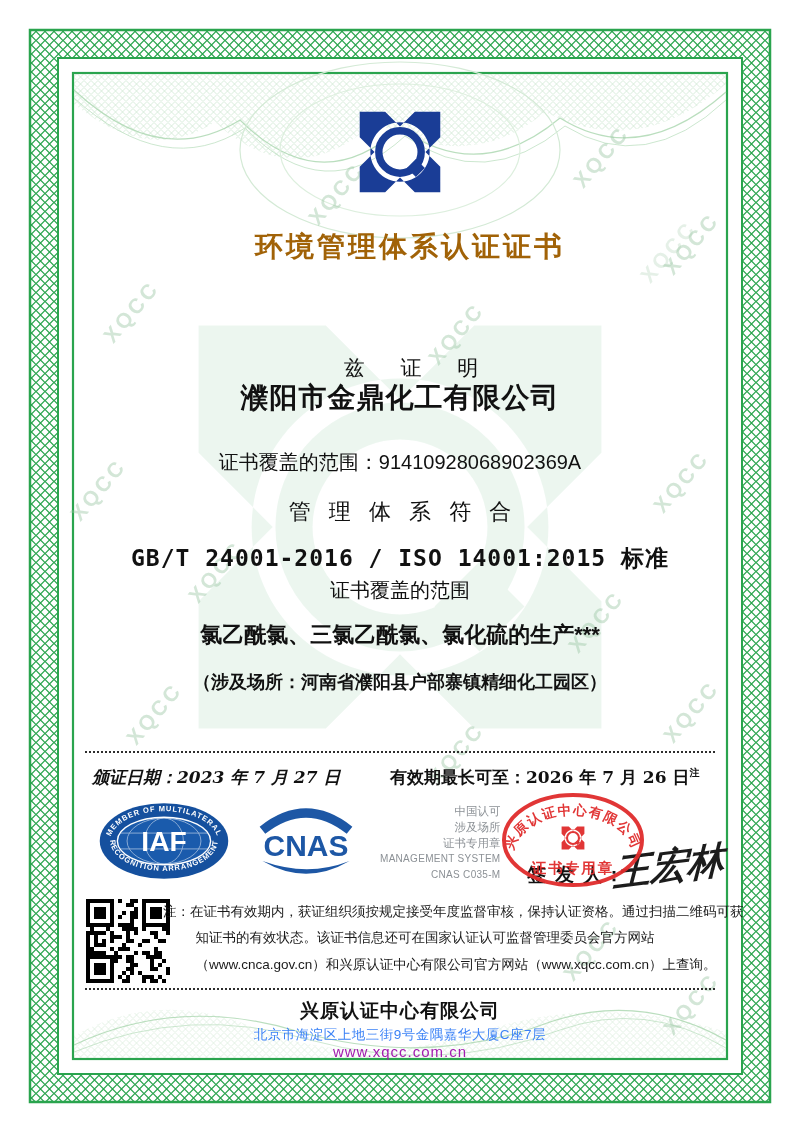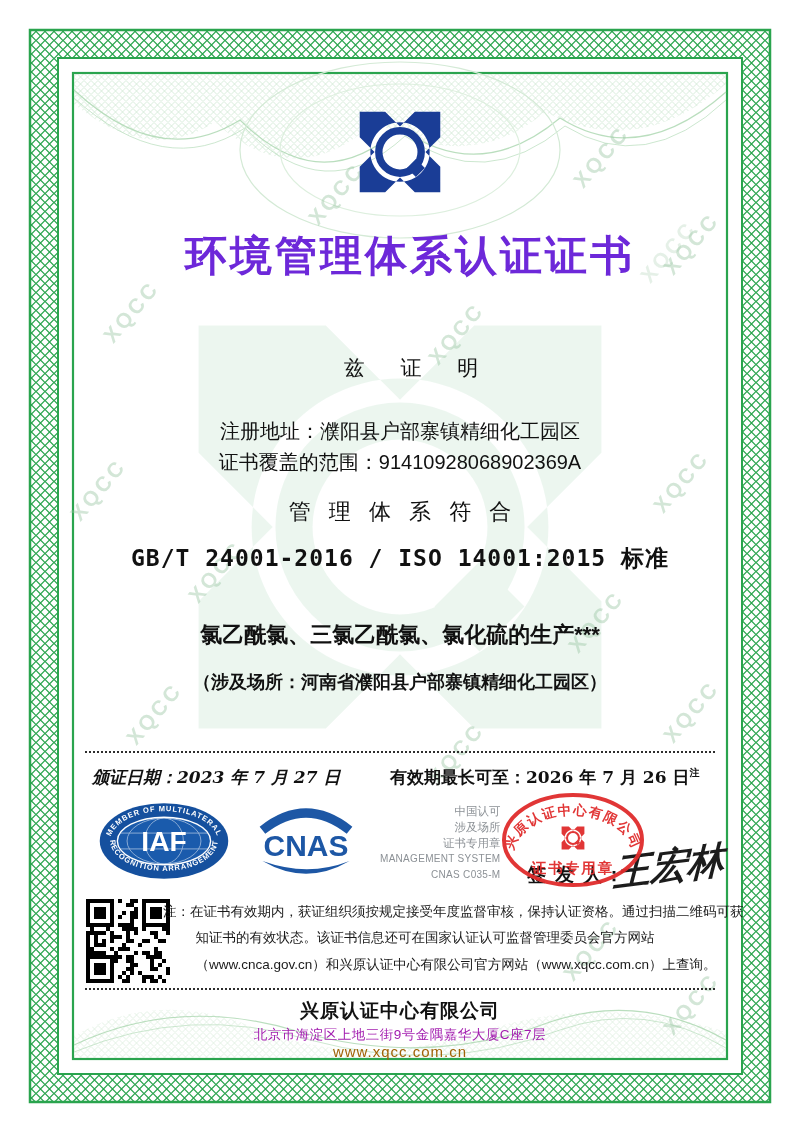--- a/index.html
+++ b/index.html
@@ -3,21 +3,21 @@
 <meta charset="utf-8">
 <style>
   html,body{margin:0;padding:0;background:#ffffff;}
   .page{position:relative;width:800px;height:1132px;background:#fff;overflow:hidden;
         font-family:"Liberation Sans","DejaVu Sans",sans-serif;color:#111;}
   .bg-svg{position:absolute;left:0;top:0;z-index:0;pointer-events:none;}
   .wm{position:absolute;z-index:0;font-weight:bold;font-size:21px;letter-spacing:3px;
       color:rgba(150,195,160,.42);transform:rotate(-50deg);pointer-events:none;
       font-family:"Liberation Sans",sans-serif;}
   .abs{position:absolute;left:0;right:0;text-align:center;z-index:2;}
-  .title{top:228px;font-size:42px;font-weight:bold;letter-spacing:3px;color:#6d28d9;padding-left:20px;}
+  .title{top:228px;font-size:28px;font-weight:bold;letter-spacing:3px;color:#a16207;padding-left:20px;}
   .regno{top:303px;left:auto;right:100px;text-align:right;font-size:17px;font-weight:bold;}
   .certify{top:354px;font-size:21px;word-spacing:30px;font-weight:500;margin-left:22px;}
   .company{top:379px;font-size:28px;font-weight:bold;letter-spacing:1px;}
   .addr{top:418px;font-size:20px;}
   .credit{top:449px;font-size:20px;}
   .conform{top:497px;font-size:22px;word-spacing:12px;}
   .standard{top:543px;font-size:23px;font-weight:bold;font-family:"DejaVu Sans Mono","Liberation Sans",sans-serif;letter-spacing:1px;}
   .scopelabel{top:577px;font-size:20px;}
   .scope{top:620px;font-size:22px;font-weight:bold;}
   .sites{top:670px;font-size:18px;font-weight:bold;}
@@ -38,22 +38,22 @@
   .signer-name{position:absolute;left:613px;top:842px;font-size:37px;z-index:2;color:#1c1c1c;
                font-family:"DejaVu Serif","Liberation Serif",serif;font-style:italic;font-weight:bold;
                transform:rotate(-7deg) skewX(-8deg);}
   .qr{position:absolute;left:86px;top:899px;width:84px;height:84px;z-index:2;background:#fff;}
   .qr-grid{position:relative;width:84px;height:84px;display:grid;
            grid-template-columns:repeat(21,1fr);grid-template-rows:repeat(21,1fr);}
   .qr-grid div{background:transparent;} .qr-grid div.on{background:#000;}
   .note{position:absolute;left:163px;top:899px;width:556px;font-size:13.5px;line-height:1.95;
         text-align:left;z-index:2;color:#1a1a1a;padding-left:2.4em;text-indent:-2.4em;}
   .footer-name{top:998px;font-size:19px;font-weight:bold;letter-spacing:1px;}
-  .footer-addr{top:1026px;font-size:13.5px;color:#a21caf;letter-spacing:.5px;}
-  .footer-url{top:1043px;font-size:15px;color:#a16207;letter-spacing:1px;}
+  .footer-addr{top:1026px;font-size:13.5px;color:#3b82f6;letter-spacing:.5px;}
+  .footer-url{top:1043px;font-size:15px;color:#a21caf;letter-spacing:1px;}
   .toplogo{position:absolute;left:347px;top:96px;z-index:2;}
 </style>
 </head>
 <body>
 
 <div class="page">
 
   <svg class="bg-svg" width="800" height="1132" viewBox="0 0 800 1132" aria-hidden="true">
     <defs>
       <pattern id="lat" width="9" height="9" patternUnits="userSpaceOnUse">
@@ -105,24 +105,25 @@
   <div class="wm" style="left:420px;top:742px">XQCC</div>
   <div class="wm" style="left:555px;top:938px">XQCC</div>
   <div class="wm" style="left:655px;top:992px">XQCC</div>
 
   <svg class="toplogo" width="106" height="112" viewBox="0 0 100 100">
     <use href="#xq-emblem" style="color:#1a3d96"></use>
   </svg>
 
   <div class="abs title">环境管理体系认证证书</div>
   <div class="abs certify">兹 证 明</div>
-  <div class="abs addr">注册地址：濮阳县户部寨镇精细化工园区</div>
+  <div class="abs company">濮阳市金鼎化工有限公司</div>
   <div class="abs credit">证书覆盖的范围：91410928068902369A</div>
   <div class="abs conform">管 理 体 系 符 合</div>
   <div class="abs standard">GB/T 24001-2016 / ISO 14001:2015 标准</div>
+  <div class="abs scopelabel">证书覆盖的范围</div>
   <div class="abs sites">（涉及场所：河南省濮阳县户部寨镇精细化工园区）</div>
   <div class="abs scope">氯乙酰氯、三氯乙酰氯、氯化硫的生产***</div>
 
   <div class="dotline d1"></div>
 
   <span class="daterow issue">颁证日期：2023 年 7 月 27 日</span>
   <span class="daterow valid"><span>有效期最长可至：2026 年 7 月 26 日</span><sup>注</sup></span>
 
   <svg class="logo-iaf" width="132" height="80" viewBox="0 0 150 90">
     <defs>

